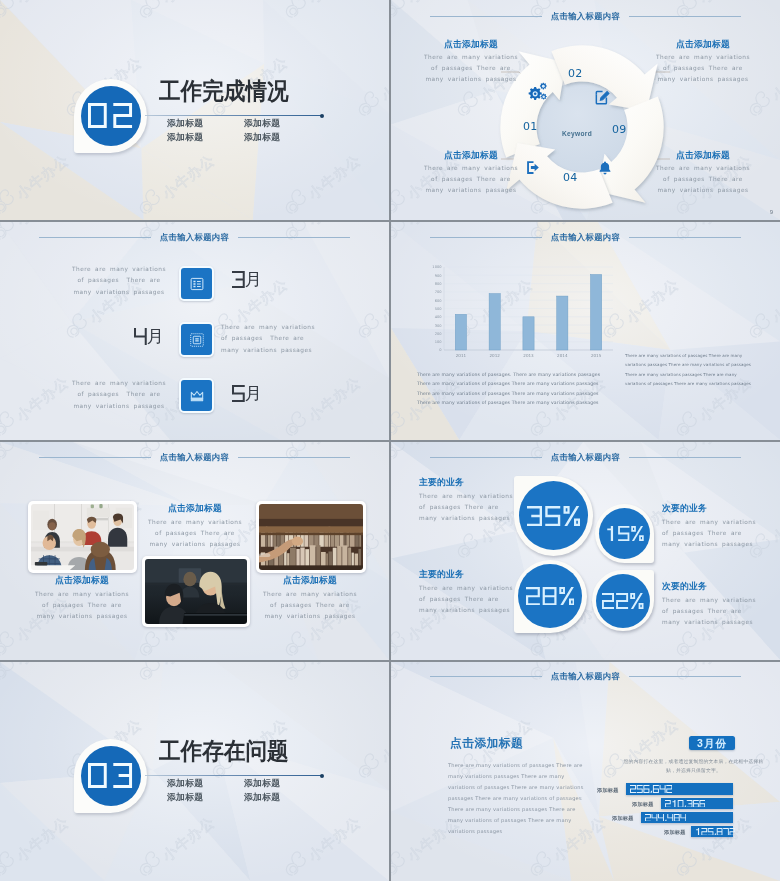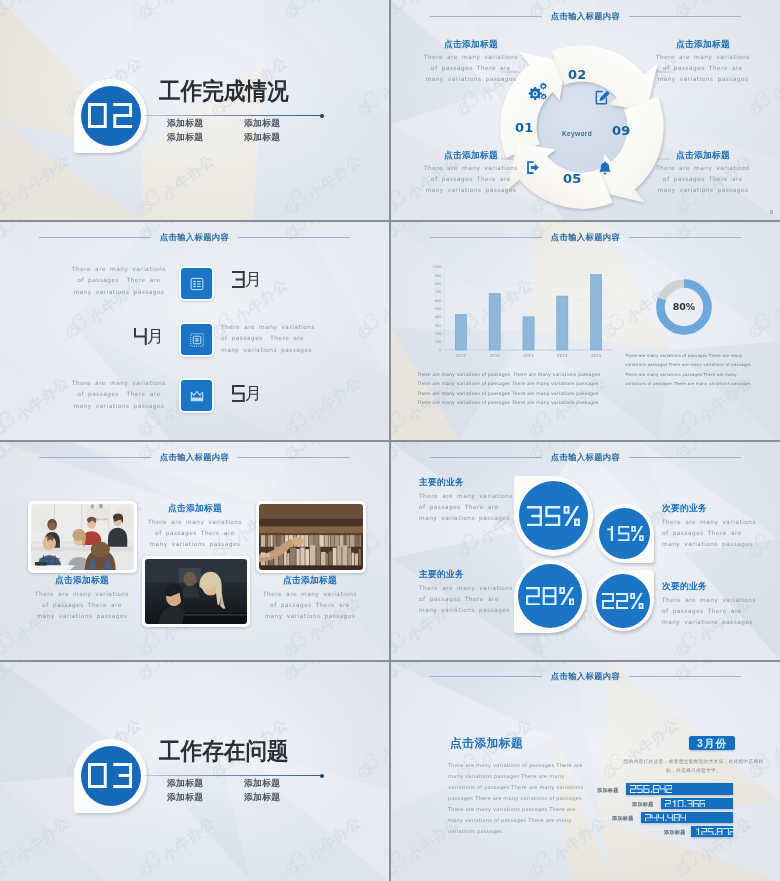--- a/index.html
+++ b/index.html
@@ -69,21 +69,21 @@
 .hbar span{display:block;line-height:1}
 .hlabel{position:absolute;font-size:5.2px;color:#5e6b78;font-weight:bold;letter-spacing:.2px}
 .monthtag{position:absolute;background:#1470bf;border-radius:2.5px;display:flex;align-items:center;justify-content:center;
   box-shadow:0 1px 2px rgba(40,70,110,.28)}
 .monthtag span{font-size:10.5px;font-weight:bold;color:#d6efff;letter-spacing:1px;line-height:1}
 .s8title{position:absolute;font-size:11.8px;font-weight:bold;color:#2573b5;letter-spacing:0.4px;white-space:nowrap;line-height:1}
 .s8body{position:absolute;font-size:5.1px;color:#8a95a2;line-height:2.15;letter-spacing:.2px;font-family:"DejaVu Sans",sans-serif}
 .s8note{position:absolute;font-size:4.8px;color:#7d8894;line-height:1.9;text-align:center;letter-spacing:.2px}
 .pnum{position:absolute;font-size:6px;color:#6e7b88;}
 
-.cyc-num{position:absolute;font-family:"DejaVu Sans",sans-serif;font-weight:bold;font-size:13px;color:#14639f;letter-spacing:.3px;line-height:1}
+.cyc-num{position:absolute;font-family:"DejaVu Sans",sans-serif;font-weight:normal;font-size:11px;color:#14639f;letter-spacing:.3px;line-height:1}
 .cyc-kw{position:absolute;font-size:6.6px;font-weight:bold;color:#44708f;text-align:center;letter-spacing:.3px}
 .cyc-ico{position:absolute;line-height:0}
 .cb{position:absolute}
 .cb .bluetitle{margin-bottom:3px}
 .cyc-lines{position:absolute;left:0;top:0;width:389px;height:220px;pointer-events:none}
 </style>
 </head>
 <body>
 
 <div id="deck">
@@ -636,24 +636,24 @@
               <feDropShadow dx="1.2" dy="2" stdDeviation="1.6" flood-color="#76828f" flood-opacity="0.40"></feDropShadow>
             </filter>
           </defs>
           <circle cx="100" cy="100" r="48" fill="url(#cin)"></circle>
           <path d="M20.26 132.22A86 86 0 0 1 44.72 34.12L33.15 20.33L83.07 32.08L76.32 71.78L69.15 63.23A48 48 0 0 0 55.50 117.98Z" fill="url(#cg0)" filter="url(#csh)"></path>
           <path d="M67.78 20.26A86 86 0 0 1 165.88 44.72L179.67 33.15L167.92 83.07L128.22 76.32L136.77 69.15A48 48 0 0 0 82.02 55.50Z" fill="url(#cg1)" filter="url(#csh)"></path>
           <path d="M179.74 67.78A86 86 0 0 1 155.28 165.88L166.85 179.67L116.93 167.92L123.68 128.22L130.85 136.77A48 48 0 0 0 144.50 82.02Z" fill="url(#cg0)" filter="url(#csh)"></path>
           <path d="M132.22 179.74A86 86 0 0 1 34.12 155.28L20.33 166.85L32.08 116.93L71.78 123.68L63.23 130.85A48 48 0 0 0 117.98 144.50Z" fill="url(#cg1)" filter="url(#csh)"></path>
         </svg>
       </div>
-    <div class="cyc-num" style="left:124px;top:121px">01</div>
+    <div class="cyc-num" style="left:132px;top:121px">01</div>
     <div class="cyc-num" style="left:177px;top:68px">02</div>
     <div class="cyc-num" style="left:221px;top:124px">09</div>
-    <div class="cyc-num" style="left:172px;top:172px">05</div>
+    <div class="cyc-num" style="left:172px;top:172px">04</div>
     <div class="cyc-kw" style="left:146px;top:130px;width:80px">Keyword</div>
 
     <div class="cyc-ico" style="left:134px;top:159px"><svg viewBox="0 0 24 24" width="17" height="17" fill="#1c6fbd">
           <path d="M3 3h9v2.6H5.6v12.8H12V21H3V3z"></path>
           <path d="M13.6 6.6l5.9 5.4-5.9 5.4v-3.4H8.3v-4h5.3V6.6z"></path>
         </svg></div>
     <div class="cyc-ico" style="left:137px;top:82px"><svg viewBox="0 0 24 24" width="20" height="20" fill="#1668b9">
           <g id="gearbig" transform="translate(8.6,14.2)">
             <path d="M-1.1-8.3h2.2l.45 1.9 1.55.64 1.66-1.04 1.56 1.56-1.04 1.66.64 1.55 1.9.45v2.2l-1.9.45-.64 1.55 1.04 1.66-1.56 1.56-1.66-1.04-1.55.64-.45 1.9h-2.2l-.45-1.9-1.55-.64-1.66 1.04-1.56-1.56 1.04-1.66-.64-1.55-1.9-.45v-2.2l1.9-.45.64-1.55-1.04-1.66 1.56-1.56 1.66 1.04 1.55-.64z"></path>
             <circle r="3.05" fill="#d9ecfb"></circle>
@@ -1267,27 +1267,20 @@
           <rect x="38.30" y="49.31" width="11.20" height="35.69" fill="#8fb7d9" stroke="#6c9cc4" stroke-width="0.45"></rect>
           <text x="43.90" y="92.00" text-anchor="middle" font-size="4.1" fill="#87939f" font-family="'DejaVu Sans',sans-serif">2011</text>
           <rect x="72.10" y="28.56" width="11.20" height="56.44" fill="#8fb7d9" stroke="#6c9cc4" stroke-width="0.45"></rect>
           <text x="77.70" y="92.00" text-anchor="middle" font-size="4.1" fill="#87939f" font-family="'DejaVu Sans',sans-serif">2012</text>
           <rect x="105.90" y="51.80" width="11.20" height="33.20" fill="#8fb7d9" stroke="#6c9cc4" stroke-width="0.45"></rect>
           <text x="111.50" y="92.00" text-anchor="middle" font-size="4.1" fill="#87939f" font-family="'DejaVu Sans',sans-serif">2013</text>
           <rect x="139.70" y="31.05" width="11.20" height="53.95" fill="#8fb7d9" stroke="#6c9cc4" stroke-width="0.45"></rect>
           <text x="145.30" y="92.00" text-anchor="middle" font-size="4.1" fill="#87939f" font-family="'DejaVu Sans',sans-serif">2014</text>
           <rect x="173.50" y="9.47" width="11.20" height="75.53" fill="#8fb7d9" stroke="#6c9cc4" stroke-width="0.45"></rect>
           <text x="179.10" y="92.00" text-anchor="middle" font-size="4.1" fill="#87939f" font-family="'DejaVu Sans',sans-serif">2015</text>
-        </svg>
-      </div>
-    <div id="donut" style="position:absolute;left:262px;top:54px;width:62px;height:62px">
-        <svg viewBox="0 0 62 62" width="62" height="62" style="display:block">
-          <circle cx="31" cy="31" r="23.5" fill="none" stroke="#cfd4d2" stroke-width="8.5"></circle>
-          <circle cx="31" cy="31" r="23.5" fill="none" stroke="#6da8dc" stroke-width="8.5" stroke-dasharray="118.12 29.53" transform="rotate(-90 31 31)"></circle>
-          <text x="31" y="34.4" text-anchor="middle" font-size="9.4" font-weight="bold" fill="#2c3138" font-family="'DejaVu Sans',sans-serif">80%</text>
         </svg>
       </div>
     <div class="chtxt" style="left:26px;top:148px;width:208px">There are many variations of passages. There are many variations passages
 There are many variations of passages  There are many variations passages
 There are many variations of passages  There are many variations passages
 There are many variations of passages  There are many variations passages</div>
     <div class="chtxt flow" style="left:234px;top:129px;width:128px;font-size:4.05px;word-spacing:0px">There are many variations of passages  There are many variations passages There are many variations of passages There are many variations passages There are many variations of passages  There are many variations passages</div>
   </div>
   <div class="hdiv"></div>
   <div class="slide" id="s5">

